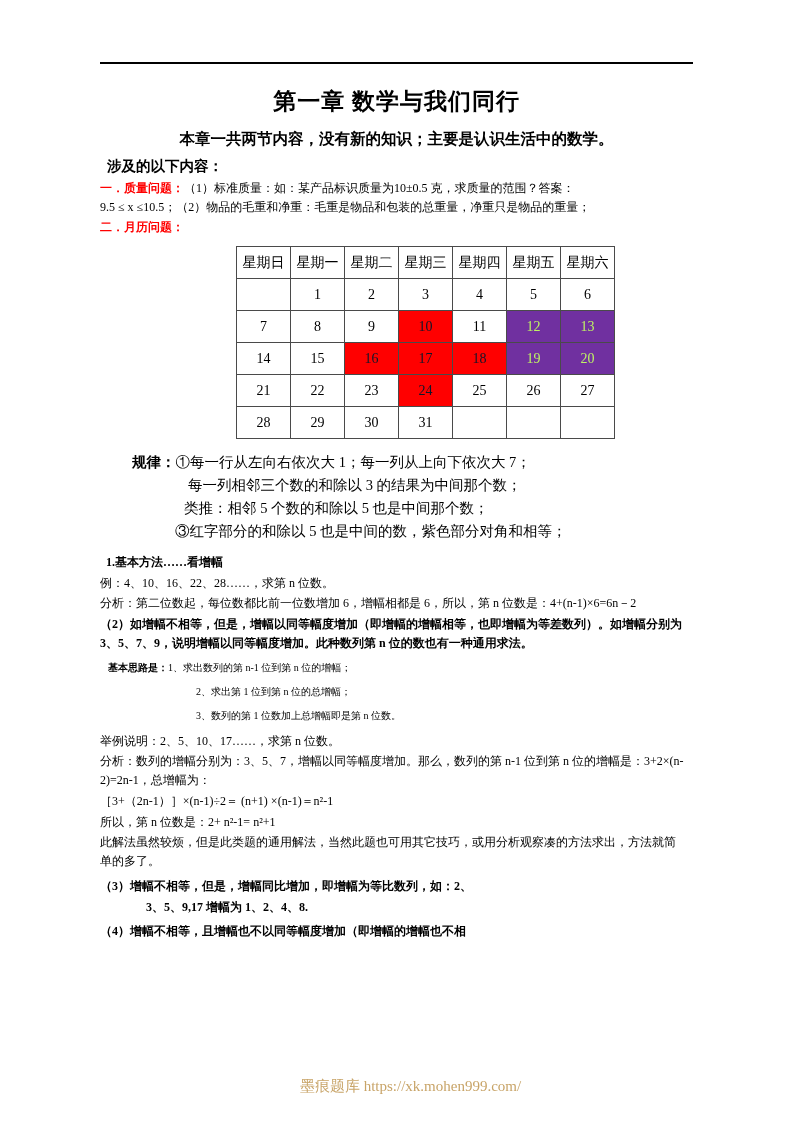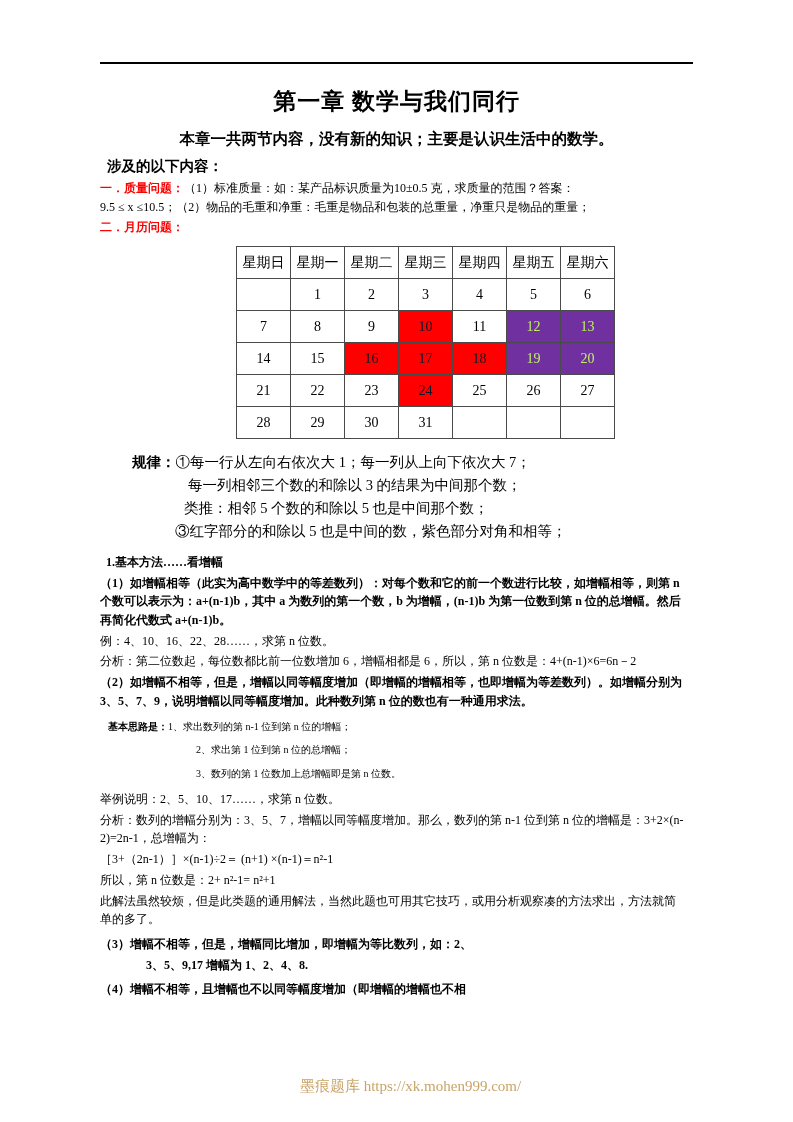--- a/index.html
+++ b/index.html
@@ -140,21 +140,20 @@
   <div class="rules">
     <p class="lead"><span class="bold">规律：</span><span>①每一行从左向右依次大 1；每一列从上向下依次大 7；</span></p>
     <p class="ind-b">每一列相邻三个数的和除以 3 的结果为中间那个数；</p>
     <p class="ind-c">类推：相邻 5 个数的和除以 5 也是中间那个数；</p>
     <p class="ind-a">③红字部分的和除以 5 也是中间的数，紫色部分对角和相等；</p>
   </div>
 
 
   <p class="para bold" style="padding-left:6px;">1.基本方法……看增幅</p>
 
-  <p class="para bold">（1）如增幅相等（此实为高中数学中的等差数列）：对每个数和它的前一个数进行比较，如增幅相等，则第 n 个数可以表示为：a+(n-1)b，其中 a 为数列的第一个数，b 为增幅，(n-1)b 为第一位数到第 n 位的总增幅。然后再简化代数式 a+(n-1)b。</p>
 
   <p class="para">例：4、10、16、22、28……，求第 n 位数。</p>
 
   <p class="para">分析：第二位数起，每位数都比前一位数增加 6，增幅相都是 6，所以，第 n 位数是：4+(n-1)×6=6n－2</p>
 
   <p class="para bold">（2）如增幅不相等，但是，增幅以同等幅度增加（即增幅的增幅相等，也即增幅为等差数列）。如增幅分别为 3、5、7、9，说明增幅以同等幅度增加。此种数列第 n 位的数也有一种通用求法。</p>
 
   <div class="steps">
     <p><span class="bold">基本思路是：</span><span>1、求出数列的第 n-1 位到第 n 位的增幅；</span></p>
     <p class="ind">2、求出第 1 位到第 n 位的总增幅；</p>

